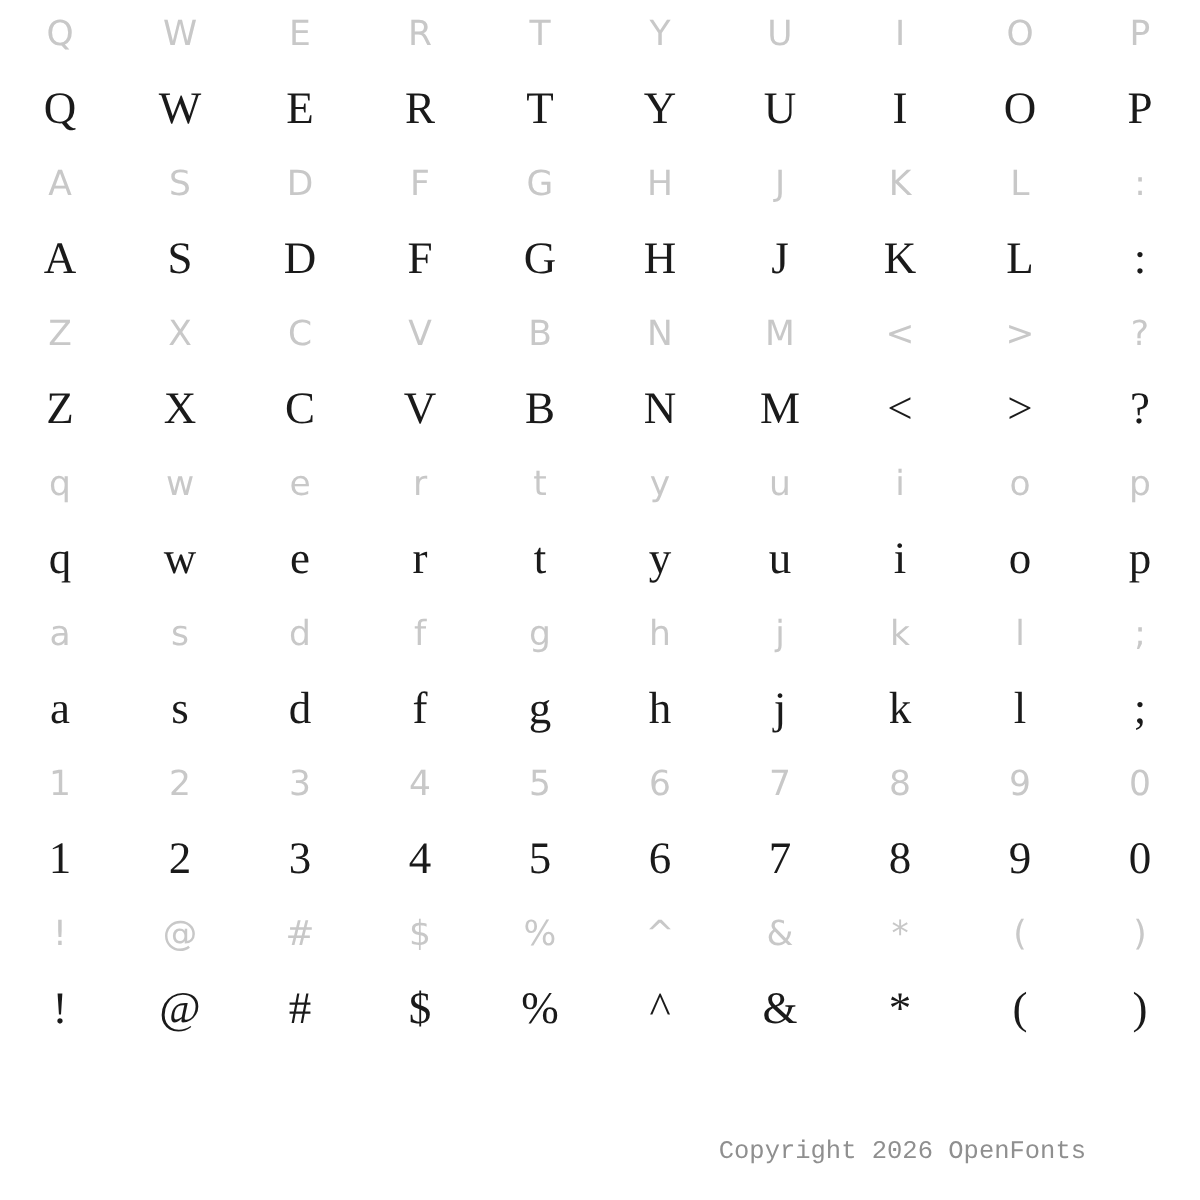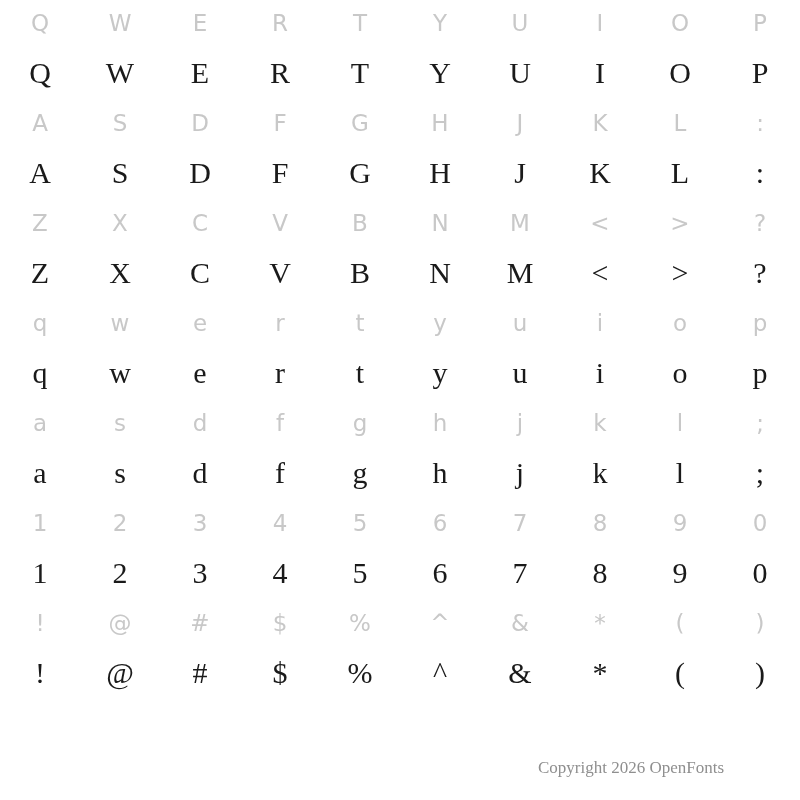--- a/index.html
+++ b/index.html
@@ -55,21 +55,21 @@
   .rowpair .glyphrow .cell { height: 54px; }
 
   #footer {
     position: absolute;
     left: 0;
     right: 0;
     bottom: 22px;
     text-align: right;
     padding-right: 76px;
     color: #8f8f8f;
-    font-family: Liberation Serif, serif;
+    font-family: Liberation Mono, monospace;
     font-size: 17px;
   }
 </style>
 </head>
 <body>
 
 <div id="sheet">
 
   <div class="rowpair">
     <div class="grid keyrow">

